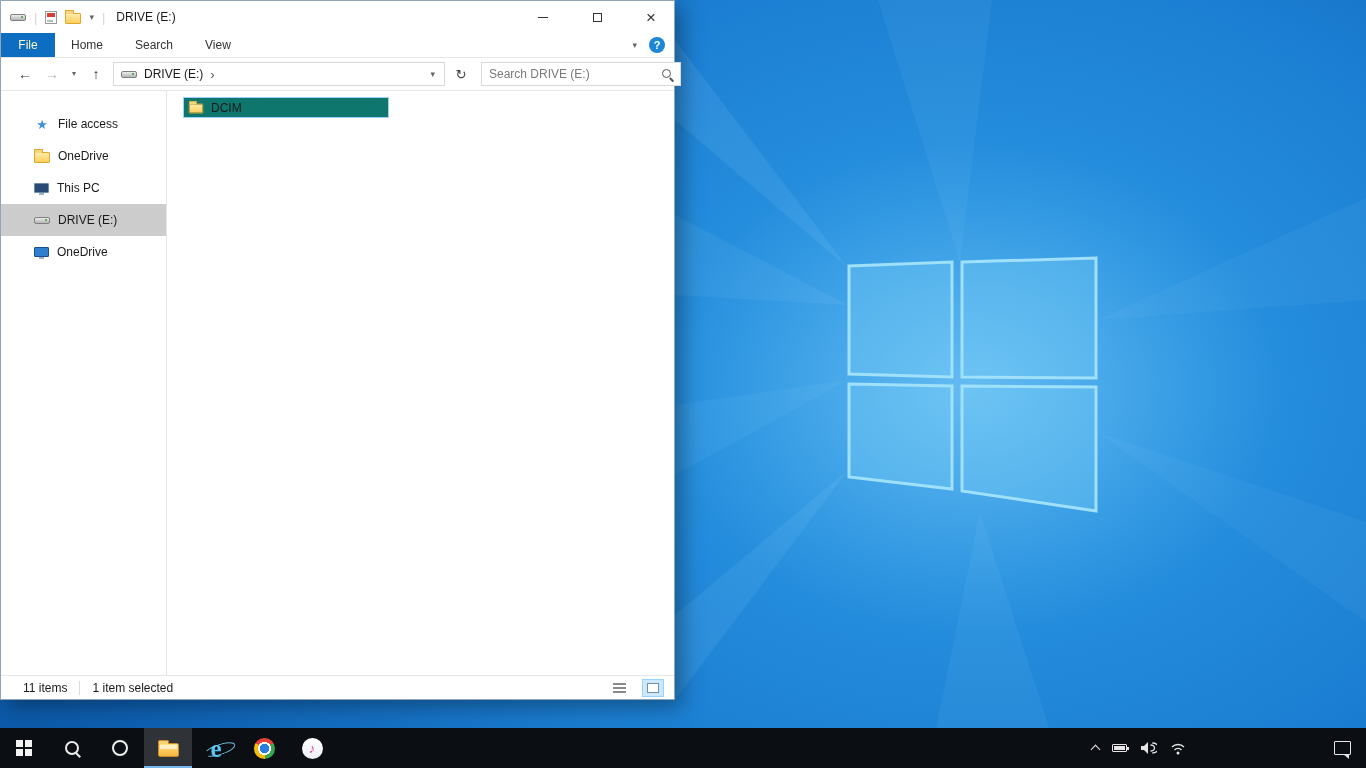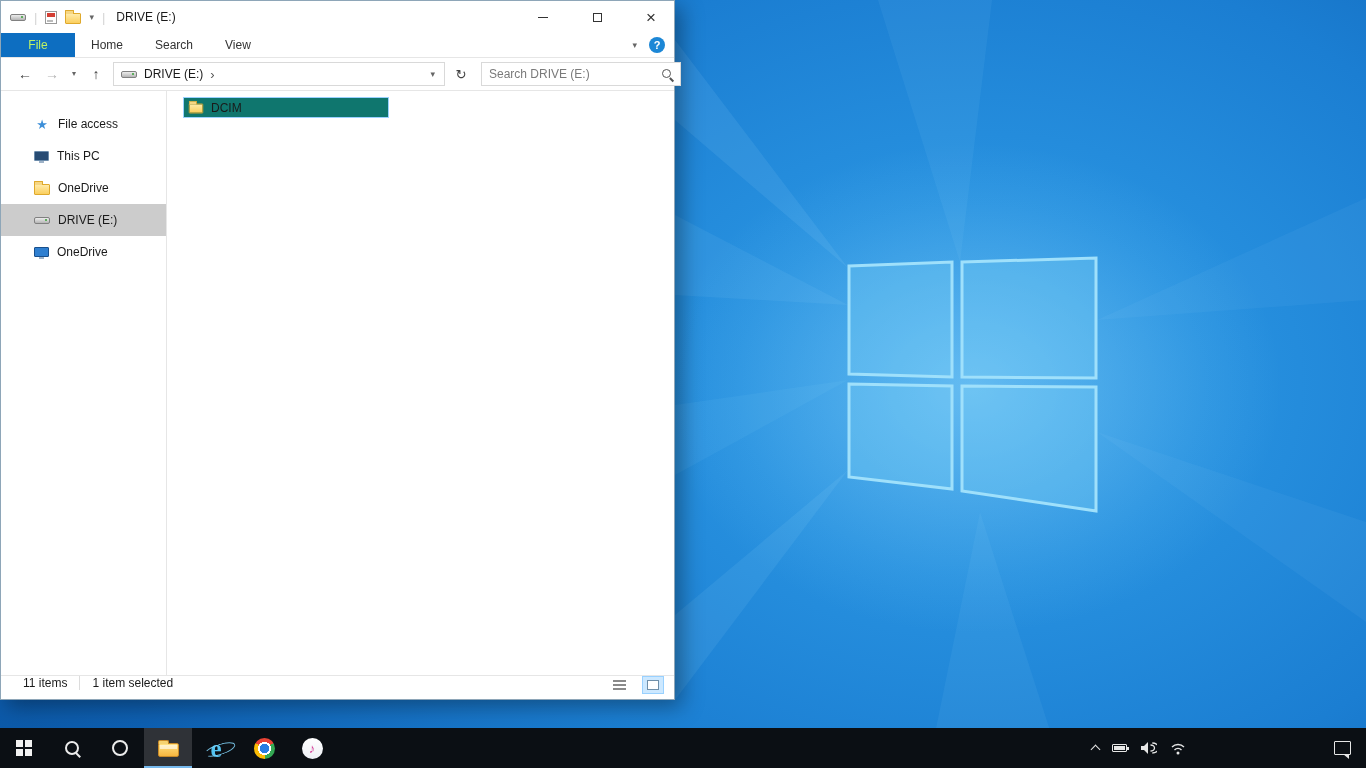--- a/index.html
+++ b/index.html
@@ -37,21 +37,21 @@
   .props-icon::before{content:"";position:absolute;left:1px;top:1px;right:1px;height:4px;background:#d43f34}
   .props-icon::after{content:"";position:absolute;left:1px;bottom:1px;width:6px;height:2px;background:#bbb}
   .pc-icon{position:relative;width:15px;height:10px;background:#274b73;border:1px solid #6b8bab;border-radius:1px;flex:0 0 auto}
   .pc-icon::after{content:"";position:absolute;left:4px;bottom:-3px;width:5px;height:2px;background:#9fb3c8}
   .net-icon{position:relative;width:15px;height:10px;background:#2f7fd0;border:1px solid #184f8c;border-radius:1px;flex:0 0 auto}
   .net-icon::after{content:"";position:absolute;left:4px;bottom:-3px;width:5px;height:2px;background:#9fb3c8}
   .star-icon{color:#3d8fd8;font-size:13px;line-height:1;width:16px;text-align:center;flex:0 0 auto}
 
   
   .ribbon{height:25px;display:flex;align-items:stretch;border-bottom:1px solid #e6e6e6;flex:0 0 auto}
-  .file-tab{width:74px;background:#0d6ec1;color:#bef264;display:flex;align-items:center;justify-content:center}
+  .file-tab{width:54px;background:#0d6ec1;color:#fef9c3;display:flex;align-items:center;justify-content:center}
   .rtab{padding:0 16px;display:flex;align-items:center;color:#333}
   .ribbon-right{display:flex;align-items:center;gap:12px;padding-right:9px}
   .help-circle{width:16px;height:16px;border-radius:50%;background:#1c87d6;color:#fff;font-weight:bold;
     display:flex;align-items:center;justify-content:center;font-size:11px}
 
   
   .navbar{height:33px;display:flex;align-items:center;padding:0 8px 0 14px;gap:7px;border-bottom:1px solid #e6e6e6;flex:0 0 auto}
   .navbtn{color:#3c3c3c;font-size:14px;width:20px;text-align:center;flex:0 0 auto;line-height:1}
   .navbtn.fwd{color:#b3b3b3}
   .navbtn.chev-sm{font-size:8px;color:#666;width:10px}
@@ -71,21 +71,21 @@
   .wbody{flex:1;display:flex;min-height:0}
   .sidebar{width:166px;border-right:1px solid #e6e6e6;padding-top:17px;flex:0 0 auto}
   .side-item{height:32px;display:flex;align-items:center;padding-left:33px;gap:8px;color:#1a1a1a}
   .side-item.selected{background:#cccccc}
   .content{flex:1;padding:6px 16px;min-width:0}
   .file-item{width:206px;height:21px;display:flex;align-items:center;gap:7px;padding:0 4px;border:1px solid transparent}
   .file-item .folder-icon{transform:scale(0.9);margin-top:2px}
   .file-item.selected{background:#0f766e;border:1px solid #99d1ff}
 
   
-  .statusbar{height:24px;border-top:1px solid #e6e6e6;display:flex;align-items:flex-start;padding:0 10px 0 22px;gap:12px;flex:0 0 auto}
+  .statusbar{height:24px;border-top:1px solid #e6e6e6;display:flex;align-items:center;padding:0 10px 0 22px;gap:12px;flex:0 0 auto}
   .ssep{width:1px;height:14px;background:#dcdcdc}
   .view-btn{width:22px;height:18px;display:flex;align-items:center;justify-content:center;border:1px solid transparent}
   .view-btn.active{background:#cce8ff;border:1px solid #99d1ff}
   .icon-rows{width:13px;height:10px;background:
     linear-gradient(#8a8a8a 0 0) 0 0/13px 2px no-repeat,
     linear-gradient(#8a8a8a 0 0) 0 4px/13px 2px no-repeat,
     linear-gradient(#8a8a8a 0 0) 0 8px/13px 2px no-repeat}
   .icon-thumb{width:12px;height:10px;border:1px solid #6f8fa9;background:#fff}
 
   
@@ -195,26 +195,26 @@
       </div>
     </div>
 
     <div class="wbody">
       <div class="sidebar">
         <div class="side-item">
           <span class="star-icon">★</span>
           <span>File access</span>
         </div>
         <div class="side-item">
+          <span class="folder-icon"></span>
+          <span>OneDrive</span>
+        </div>
+        <div class="side-item">
           <span class="pc-icon"></span>
           <span>This PC</span>
-        </div>
-        <div class="side-item">
-          <span class="folder-icon"></span>
-          <span>OneDrive</span>
         </div>
         <div class="side-item selected">
           <span class="drive-icon"></span>
           <span>DRIVE (E:)</span>
         </div>
         <div class="side-item">
           <span class="net-icon"></span>
           <span>OneDrive</span>
         </div>
       </div>

